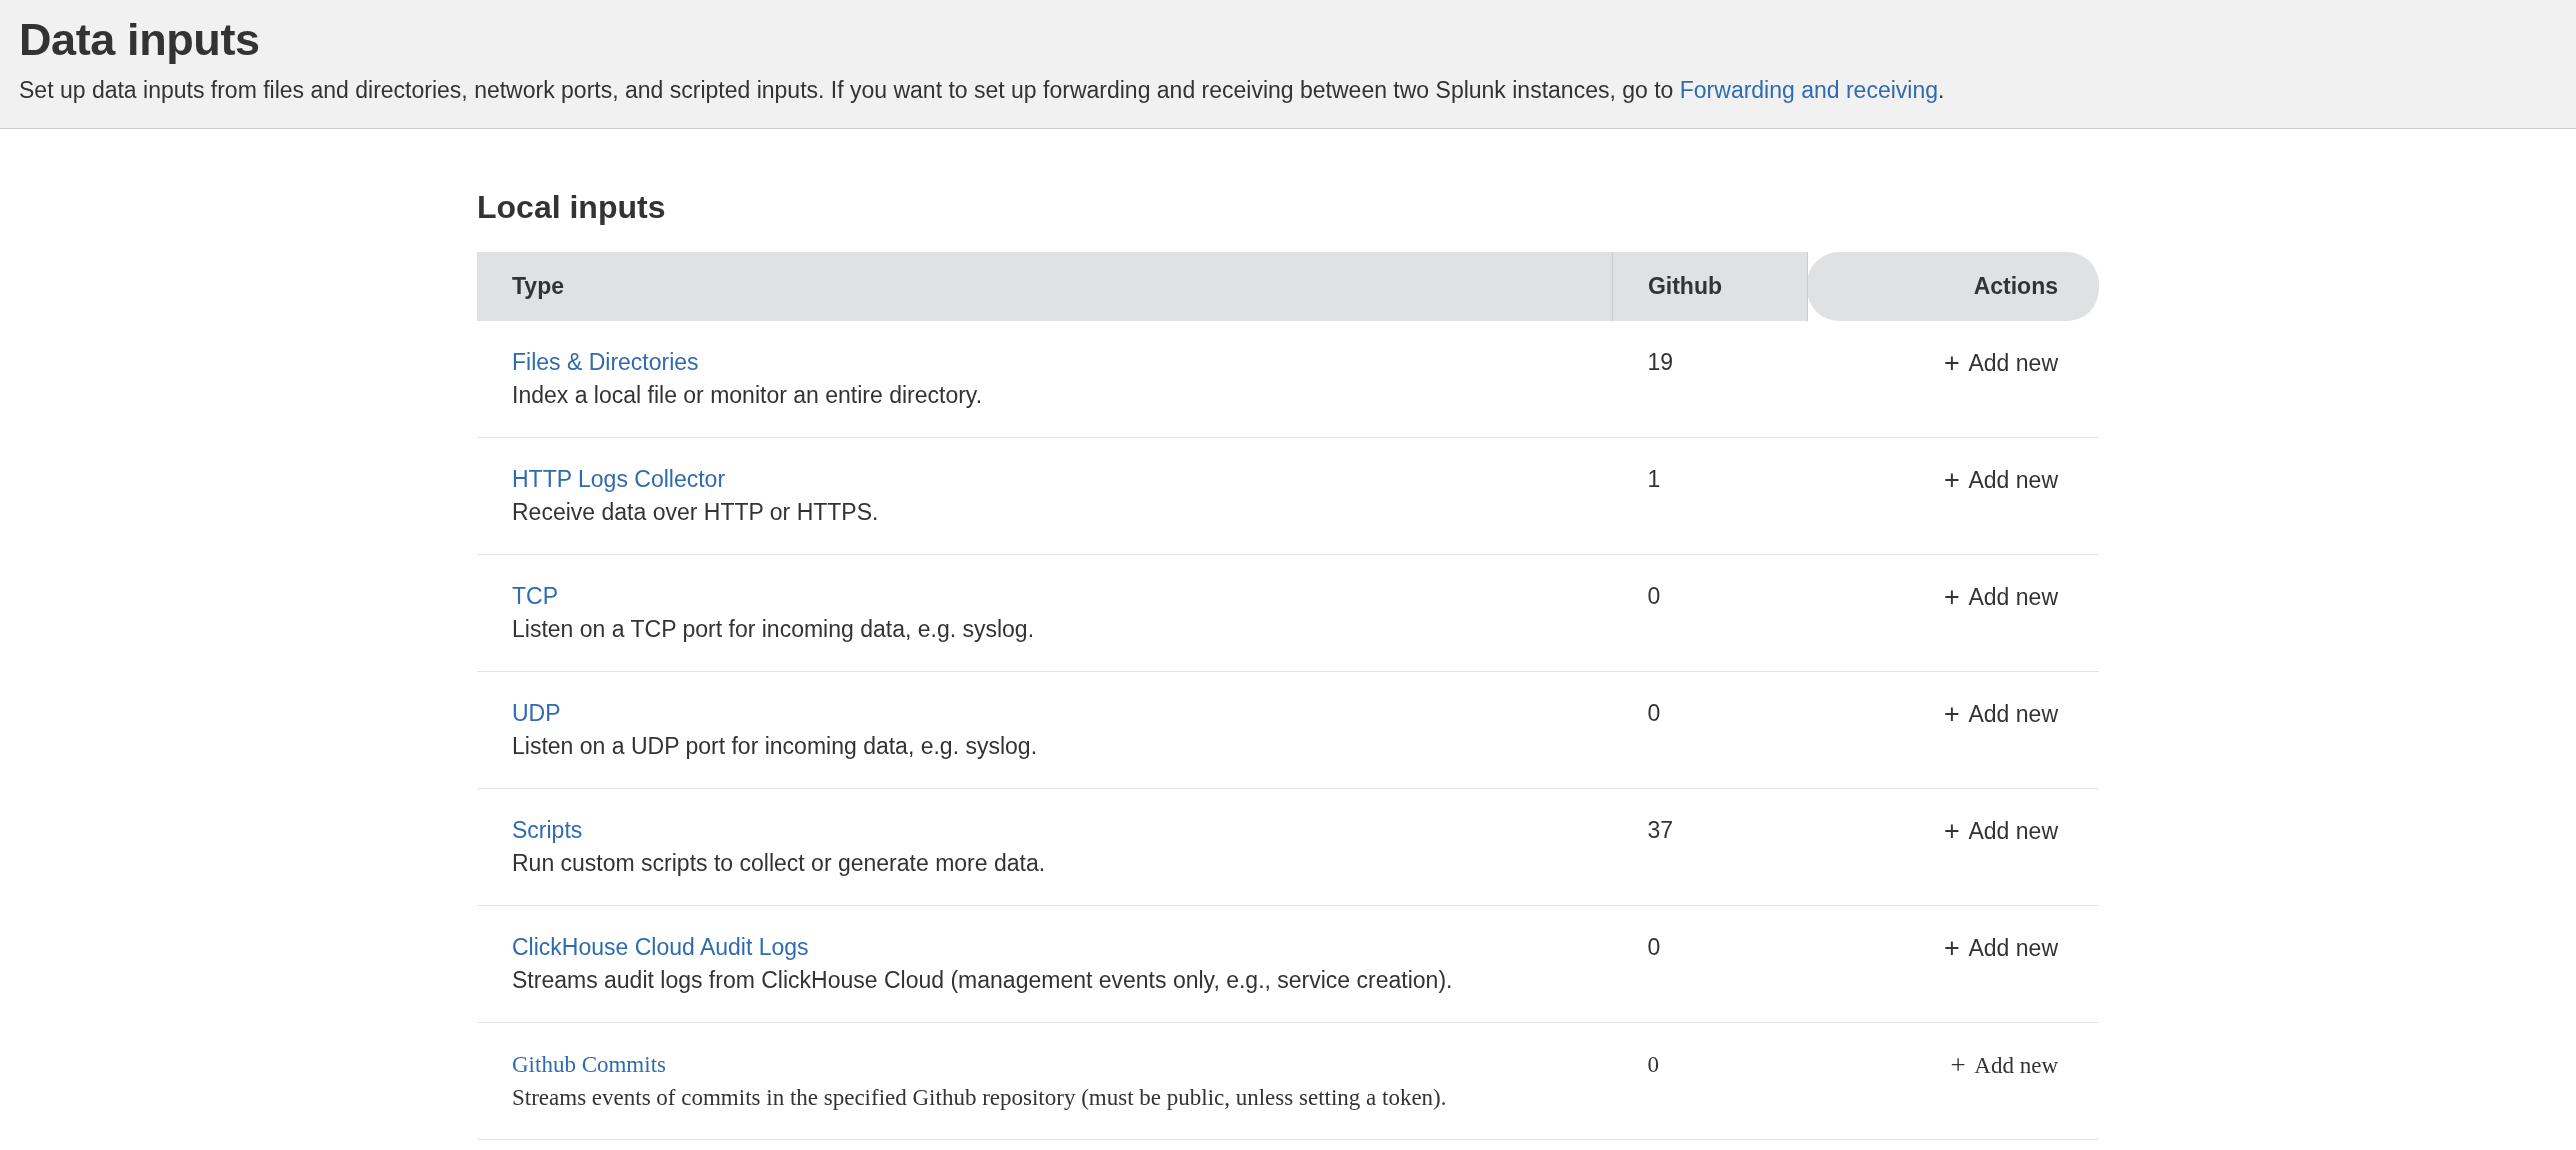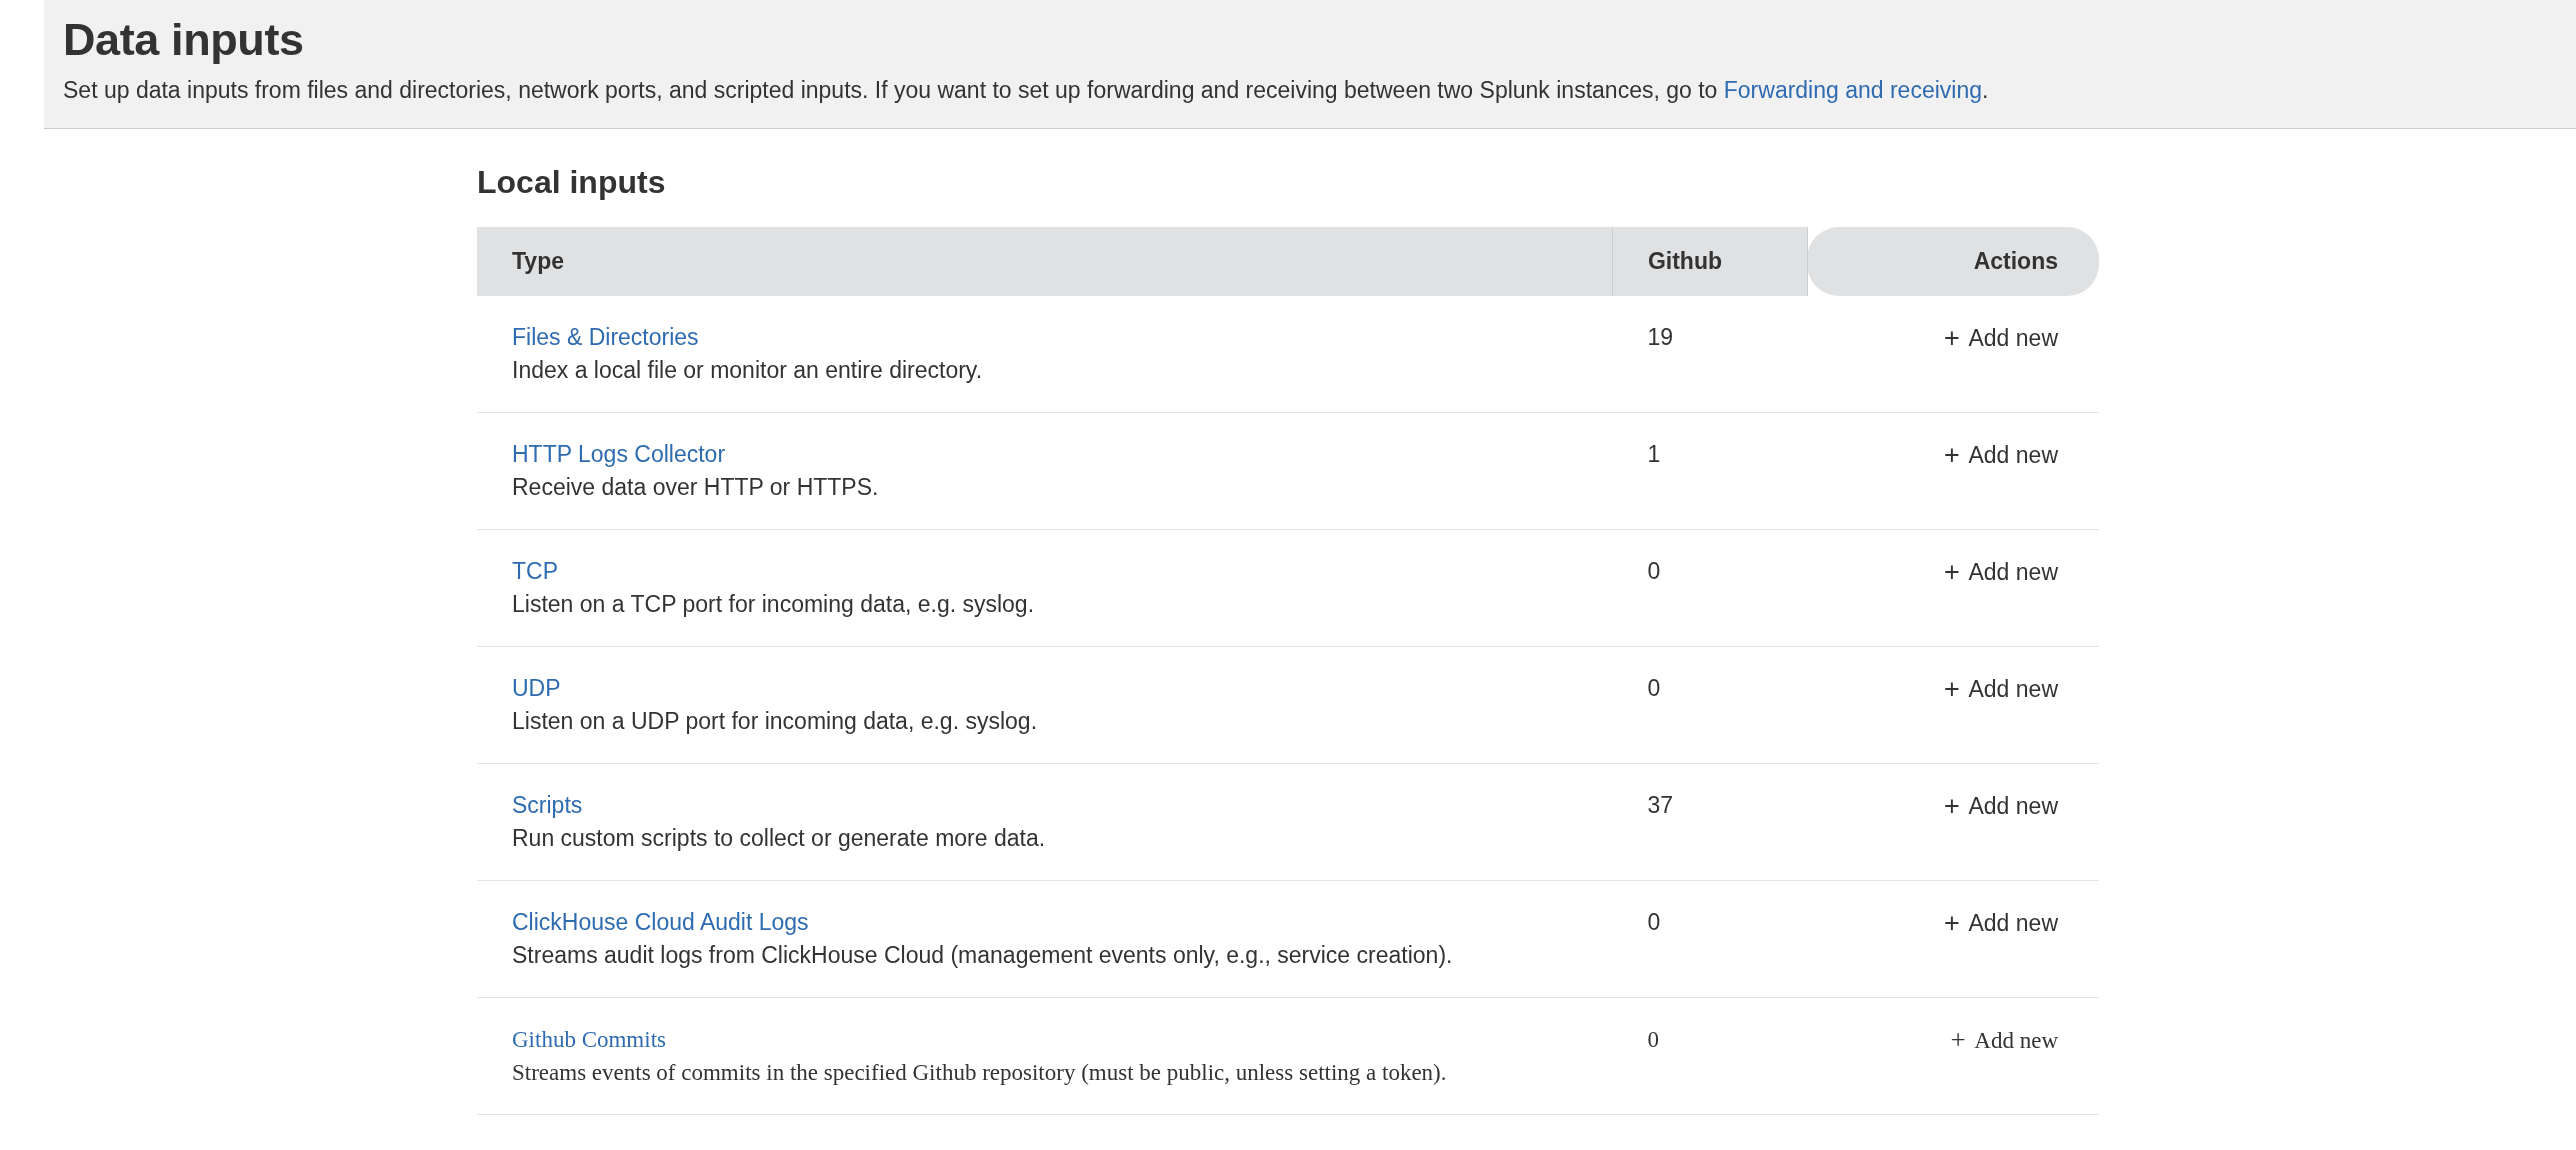--- a/index.html
+++ b/index.html
@@ -10,21 +10,20 @@
     font-family: "Liberation Sans", "DejaVu Sans", sans-serif;
     color: #333333;
   }
   body { min-width: 2576px; min-height: 1151px; }
 
   
   .top-band {
     background: var(--band-bg, #f1f1f2);
     border-bottom: 1.7px solid var(--band-border, #cccccc);
     padding: 14px 22.4px 22.4px 19px;
-    margin-left: 44px;
   }
   .page-title {
     font-size: 45px;
     font-weight: bold;
     color: var(--heading, #333333);
     margin: 0 0 8.6px 0;
     letter-spacing: -0.4px;
   }
   .page-subtitle {
     font-size: 23px;
@@ -34,21 +33,21 @@
   .page-subtitle a {
     color: var(--link, #2e6bb0);
     text-decoration: none;
     cursor: pointer;
   }
 
   
   .content {
     width: 1622px;
     margin: 0 auto;
-    padding-top: 35px;
+    padding-top: 60px;
   }
   .section-title {
     font-size: 32px;
     font-weight: bold;
     color: #333333;
     margin: 0 0 26px 0;
   }
 
   
   table.inputs-table {

